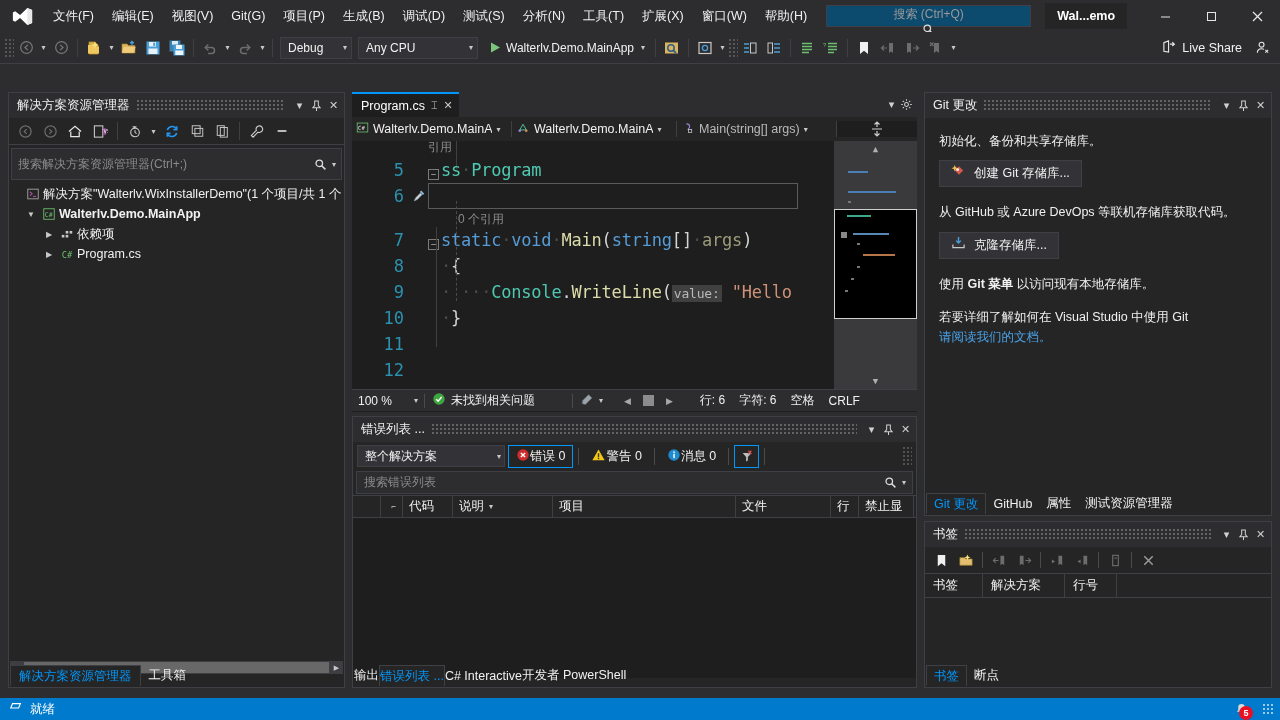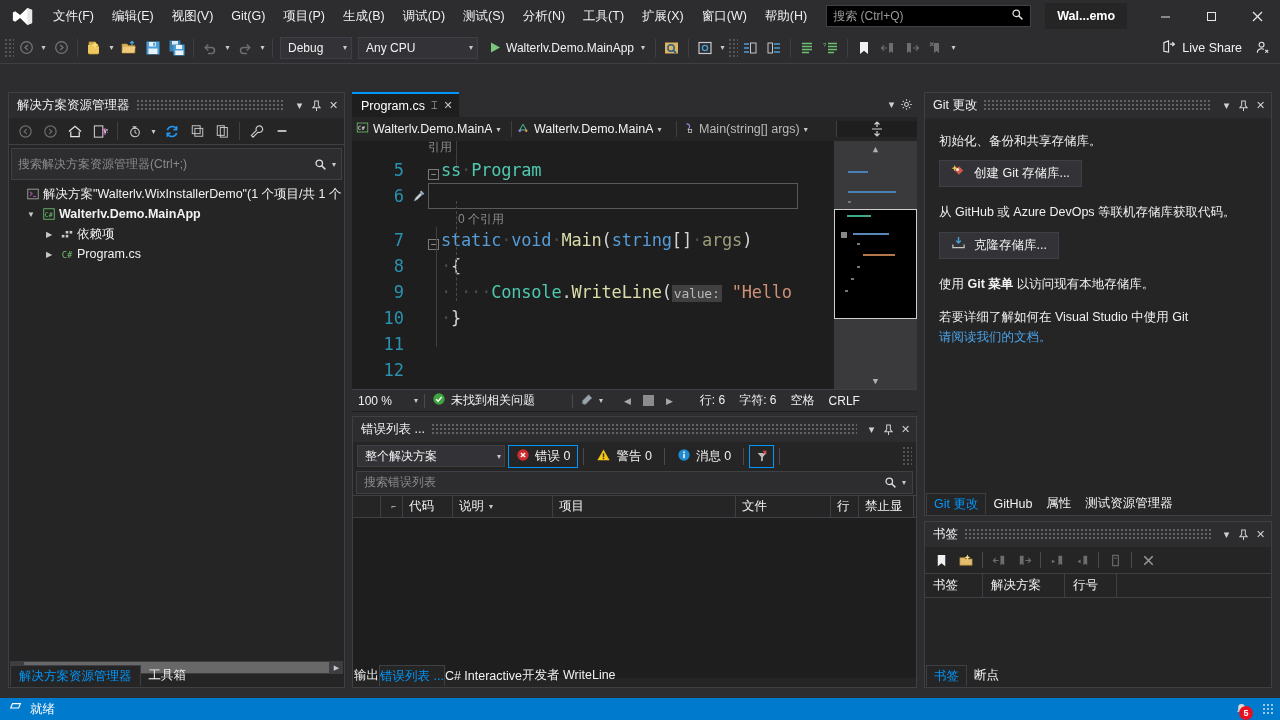--- a/index.html
+++ b/index.html
@@ -19,23 +19,23 @@
     position: absolute; left: 0; top: 0; width: 1280px; height: 32px;
     background: #2d2d30; display: flex; align-items: center;
   }
   .vs-logo { width: 44px; height: 32px; display: flex; align-items: center; justify-content: center; }
   .menu { display: flex; align-items: center; height: 32px; }
   .menu-item {
     padding: 0 9px; height: 32px; line-height: 32px; font-size: 12.5px; color: #f1f1f1;
     white-space: nowrap;
   }
   .search-box {
-    margin-left: 10px; width: 205px; height: 22px; background: #000000;
+    margin-left: 10px; width: 205px; height: 22px; background: #0c4a6e;
     border: 1px solid #3f3f46; display: flex; align-items: center;
-    padding: 0 6px; color: #999;
+    padding: 0 6px; color: #999; flex-direction: column;
   }
   .search-box .ph { flex: 1; font-size: 12px; color: #999; }
   .title-proj {
     margin-left: 14px; height: 26px; padding: 0 12px; background: #252526;
     display: flex; align-items: center; font-weight: bold; font-size: 12.5px; color: #fff;
   }
   .winbtns { position: absolute; right: 0; top: 0; height: 32px; display: flex; }
   .winbtn { width: 46px; height: 32px; display: flex; align-items: center; justify-content: center; color: #e6e6e6; }
 
   
@@ -146,21 +146,21 @@
   .ed-status .seg { display: flex; align-items: center; gap: 5px; padding: 0 7px; }
   .ed-status .vsep { width: 1px; height: 14px; background: #4a4a4a; }
 
   
   #errlist { left: 352px; top: 396px; width: 565px; height: 272px; }
   .el-toolbar { height: 28px; display: flex; align-items: center; padding: 0 4px; gap: 3px; }
   .el-combo { width: 148px; height: 22px; background: #333337; border: 1px solid #3f3f46;
     display: flex; align-items: center; padding: 0 3px 0 7px; font-size: 12px; }
   .el-combo .cv { flex: 1; }
   .el-combo .cc { font-size: 8px; color: #c8c8c8; }
-  .el-pill { height: 23px; display: flex; align-items: center; gap: 5px; padding: 0 7px; font-size: 12.5px; }
+  .el-pill { height: 23px; display: flex; align-items: center; padding: 0 7px; font-size: 12.5px; }
   .el-pill.sel { border: 1px solid #0097fb; }
   .el-sep { width: 1px; height: 17px; background: #4a4a4a; margin: 0 2px; }
   .el-filter { width: 25px; height: 23px; display: flex; align-items: center; justify-content: center;
     border: 1px solid #0097fb; }
   .el-search { height: 23px; margin: 1px 3px; background: #2d2d30; border: 1px solid #3f3f46;
     display: flex; align-items: center; padding: 0 3px 0 7px; }
   .el-search .ph { flex: 1; color: #8a8a8a; font-size: 12px; }
   .el-cols { height: 23px; display: flex; align-items: stretch; border-top: 1px solid #3f3f46;
     border-bottom: 1px solid #3f3f46; background: #252526; font-size: 12.5px; }
   .el-col { display: flex; align-items: center; padding: 0 6px; border-right: 1px solid #3f3f46;
@@ -822,21 +822,21 @@
       <div class="el-col" style="width:183px">项目</div>
       <div class="el-col" style="width:95px">文件</div>
       <div class="el-col" style="width:28px">行</div>
       <div class="el-col" style="width:55px">禁止显</div>
     </div>
     <div style="height:160px; background:#1e1e1e"></div>
     <div class="el-tabs">
       <div class="el-tab">输出</div>
       <div class="el-tab active">错误列表 ...</div>
       <div class="el-tab">C# Interactive</div>
-      <div class="el-tab">开发者 WriteLine</div>
+      <div class="el-tab">开发者 PowerShell</div>
     </div>
   </div>
 
   <div class="panel" id="gitpanel">
     <div class="panel-head">
       <span class="ptitle">Git 更改</span>
       <span class="dots"></span>
       <span class="hbtn">▾</span>
       <span class="hbtn">
         <svg width="11" height="12" viewBox="0 0 12 13">

